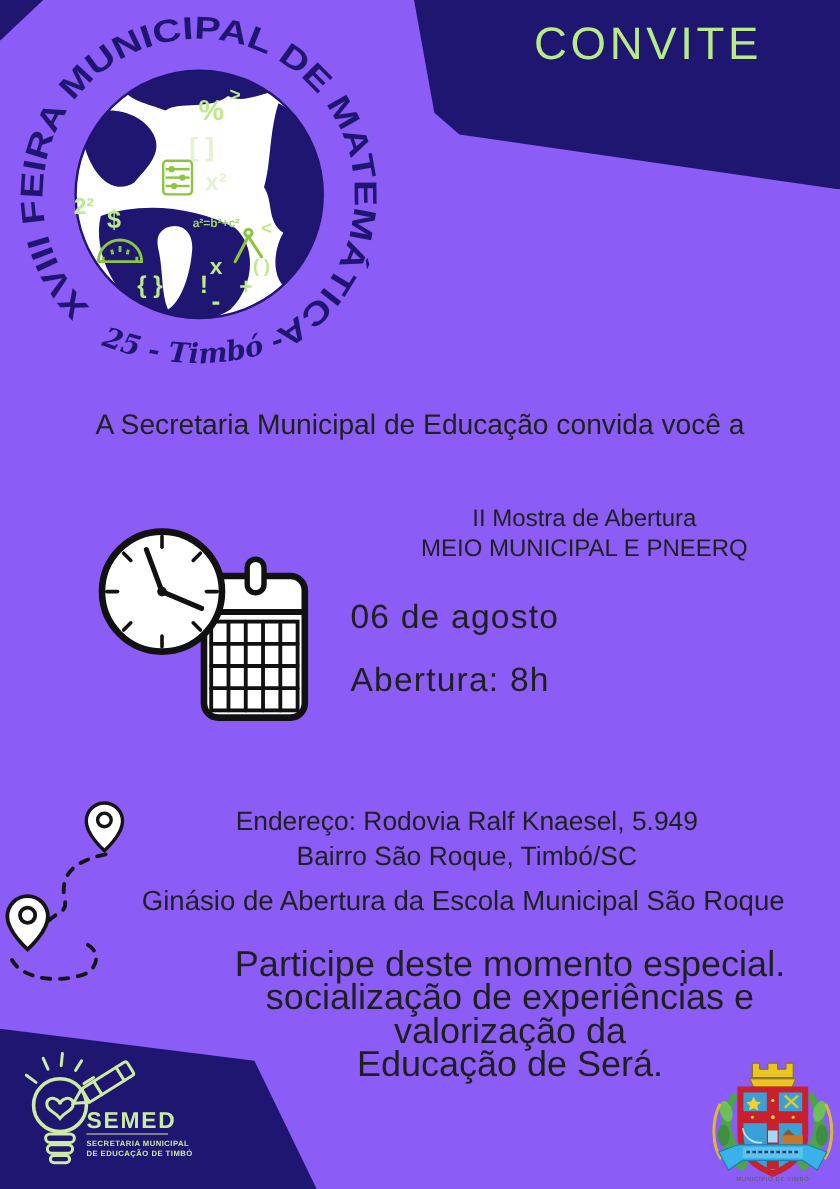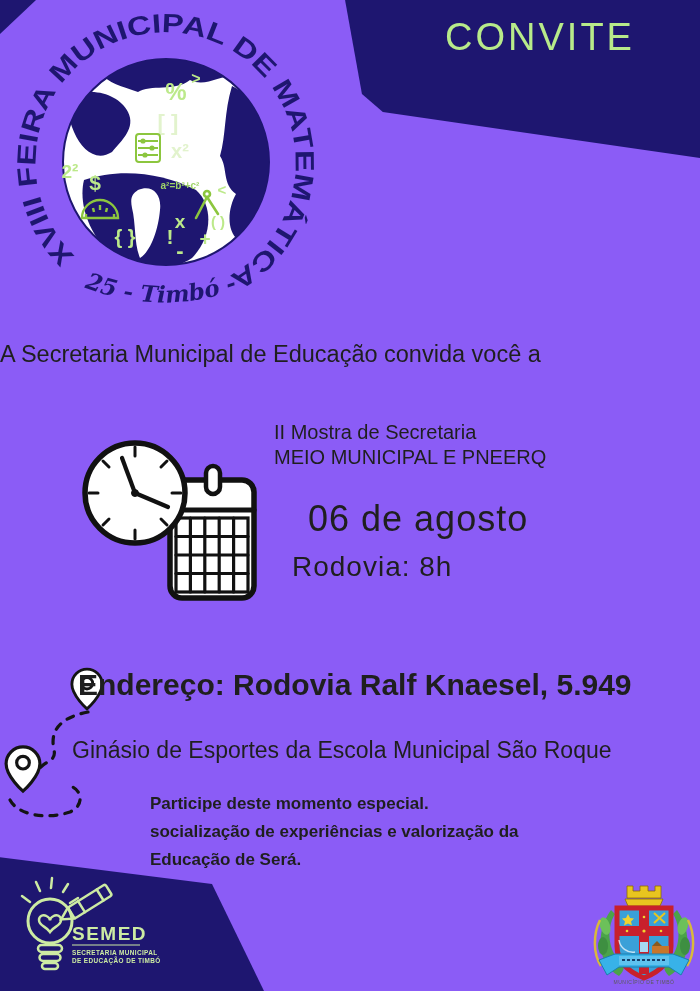--- a/index.html
+++ b/index.html
@@ -13,30 +13,30 @@
   #corner-tl{left:0;top:0;width:36px;height:34px;background:#1e1670;
     clip-path:polygon(0 0,100% 0,0 100%);}
   #banner-tr{left:340px;top:0;width:360px;height:158px;background:#1e1670;
     clip-path:polygon(1.4% 0,100% 0,100% 100%,11.9% 70.9%,6.1% 59.5%);
     display:flex;align-items:flex-start;justify-content:center;}
   #banner-tr .convite{margin-top:16px;margin-left:40px;
     font-size:38px;letter-spacing:3px;color:#b8ea8a;font-weight:400;}
   #footer-bl{left:0;top:856px;width:264px;height:135px;background:#1e1670;
     clip-path:polygon(0 1%,80.3% 20.7%,100% 100%,0 100%);}
   
-  .center{}
+  .center{text-align:center;}
   #intro{left:0;right:0;top:338px;font-size:23.5px;line-height:32px;}
   #intro b{font-weight:700;}
   #mostra{left:274px;right:0;top:420px;font-size:20px;line-height:25px;}
-  #date-line{left:292px;top:498px;font-size:36px;letter-spacing:1px;margin-left:16px;}
+  #date-line{left:292px;top:498px;font-size:28px;letter-spacing:1px;}
   #opening-line{left:292px;top:551px;font-size:28px;letter-spacing:1px;}
   #exposition{left:0;right:0;top:620px;font-size:22px;}
-  #address{left:78px;right:0;top:670px;font-size:30px;line-height:29px;font-weight:bold;}
+  #address{left:78px;right:0;top:670px;font-size:22px;line-height:29px;}
   #venue{left:72px;right:0;top:737px;font-size:23px;}
-  #closing{left:150px;right:0;top:790px;font-size:17px;line-height:28px;font-weight:bold;}
+  #closing{left:150px;right:0;top:790px;font-size:30px;line-height:28px;}
   svg{display:block;}
   .navy{fill:#1e1670;}
 </style>
 </head>
 <body>
 
 <div id="poster">
 
   <div id="corner-tl" class="abs"></div>
 
@@ -111,21 +111,21 @@
     <text font-family="DejaVu Serif, serif" font-style="italic" font-weight="700" font-size="23" fill="#1e1670" text-anchor="middle">
       <textPath href="#yeararc" startOffset="50%">2025 - Timbó - SC</textPath>
     </text>
   </svg>
 
   <div id="intro" class="abs center">
     <div>A Secretaria Municipal de Educação convida você a</div>
   </div>
 
   <div id="mostra" class="abs center">
-    <div>II Mostra de Secretaria</div>
+    <div>II Mostra de Abertura</div>
     <div>MEIO MUNICIPAL E PNEERQ</div>
   </div>
 
   <svg class="abs" style="left:78px;top:436px;" width="185" height="168" viewBox="0 0 185 168">
     <g stroke="#111111" fill="#ffffff" stroke-linecap="round">
       <rect x="92" y="44" width="84" height="118" rx="12" stroke-width="5.5"></rect>
       <rect x="128" y="30" width="14" height="28" rx="7" stroke-width="4.5"></rect>
       <line x1="92" y1="74" x2="176" y2="74" stroke-width="5"></line>
       <g stroke-width="3.2" fill="none">
         <rect x="98" y="82" width="72" height="74"></rect>
@@ -148,43 +148,44 @@
         <line x1="25" y1="89" x2="31" y2="83"></line>
           <line x1="89" y1="89" x2="83" y2="83"></line>
       </g>
       <line x1="57" y1="57" x2="44" y2="22" stroke-width="4.2"></line>
       <line x1="57" y1="57" x2="90" y2="71" stroke-width="4.2"></line>
       <circle cx="57" cy="57" r="3.5" fill="#111111" stroke-width="1"></circle>
     </g>
   </svg>
 
   <div id="date-line" class="abs">06 de agosto</div>
-  <div id="opening-line" class="abs">Rodovia: 8h</div>
+  <div id="opening-line" class="abs">Abertura: 8h</div>
 
 
   <svg class="abs" style="left:0;top:660px;" width="120" height="165" viewBox="0 0 120 165">
     <g stroke="#141414" stroke-width="3.2" fill="none" stroke-dasharray="7 8" stroke-linecap="round">
       <path d="M88,52 C58,58 50,72 54,90 C57,103 42,100 38,112"></path>
       <path d="M10,140 C18,155 46,160 70,152 C84,146 83,130 70,126"></path>
     </g>
   </svg>
 
   <svg class="abs" style="left:70px;top:667px;" width="34" height="44" viewBox="0 0 36 46">
     <path d="M18,2 C9.2,2 2,9.2 2,18 C2,30 18,44 18,44 C18,44 34,30 34,18 C34,9.2 26.8,2 18,2 Z" fill="#ffffff" stroke="#141414" stroke-width="3"></path>
     <circle cx="18" cy="17" r="6" fill="#ffffff" stroke="#141414" stroke-width="3"></circle>
   </svg>
   <svg class="abs" style="left:4px;top:744px;" width="38" height="50" viewBox="0 0 36 46">
     <path d="M18,2 C9.2,2 2,9.2 2,18 C2,30 18,44 18,44 C18,44 34,30 34,18 C34,9.2 26.8,2 18,2 Z" fill="#ffffff" stroke="#141414" stroke-width="3"></path>
     <circle cx="18" cy="17" r="6" fill="#ffffff" stroke="#141414" stroke-width="3"></circle>
   </svg>
 
   <div id="address" class="abs center">
     <div>Endereço: Rodovia Ralf Knaesel, 5.949</div>
-  </div>
-  <div id="venue" class="abs center">Ginásio de Esportes da Escola Municipal São Roque</div>
+    <div>Bairro São Roque, Timbó/SC</div>
+  </div>
+  <div id="venue" class="abs center">Ginásio de Abertura da Escola Municipal São Roque</div>
 
   <div id="closing" class="abs center">
     <div>Participe deste momento especial.</div>
     <div>socialização de experiências e valorização da</div>
     <div>Educação de Será.</div>
   </div>
 
   <div id="footer-bl" class="abs"></div>
 
   <svg class="abs" style="left:10px;top:874px;" width="175" height="112" viewBox="0 0 175 112">

